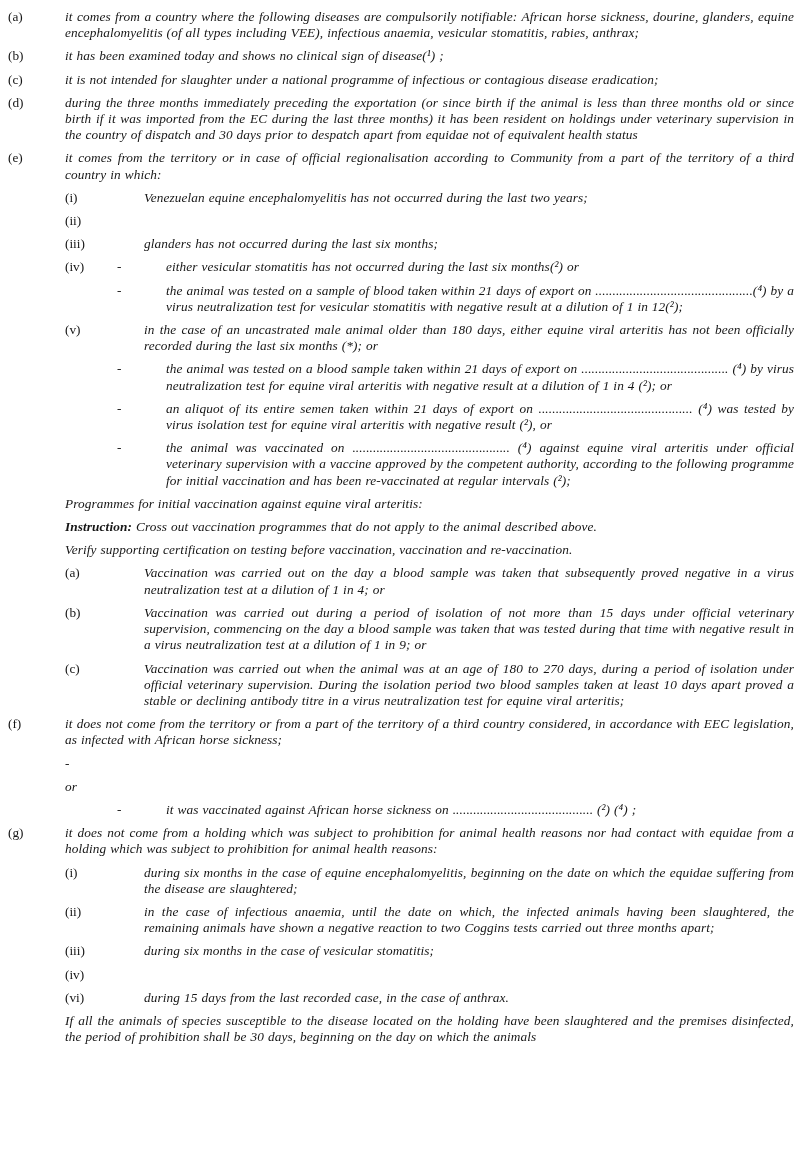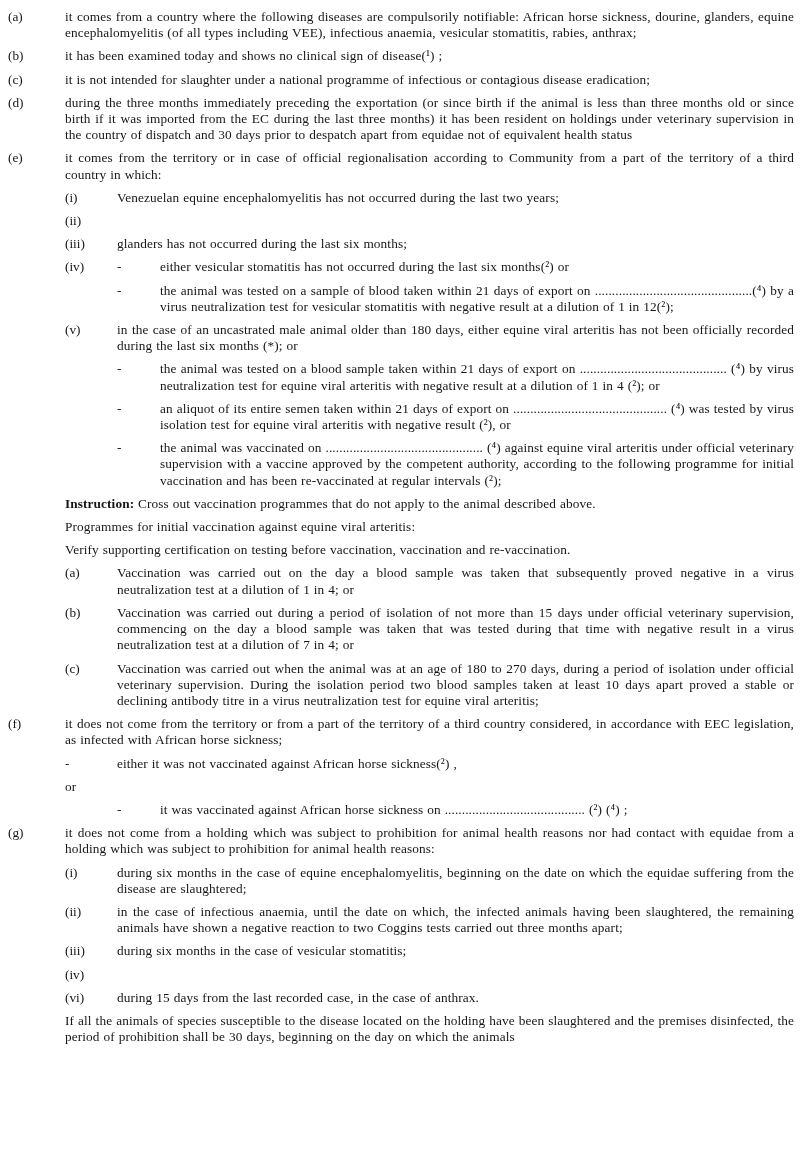--- a/index.html
+++ b/index.html
@@ -34,24 +34,25 @@
   }
   .lab.p1 { grid-column: 1; }
   .lab.p2 { grid-column: 2; }
   .lab.p3 { grid-column: 3; }
   .body {
     margin: 0;
     grid-row: 1;
     text-align: justify;
     letter-spacing: 0.1px;
     word-spacing: 0.5px;
+    font-style: italic;
   }
   .ind1 { grid-column: 2 / 5; }
-  .ind2 { grid-column: 3 / 5; }
-  .ind3 { grid-column: 4 / 5; }
+  .ind2 { grid-column: 3 / 5; margin-left: 27px; }
+  .ind3 { grid-column: 4 / 5; margin-left: 6px; }
   .lead-bold { font-weight: bold; }
 </style>
 </head>
 <body>
 
 <div class="page">
   <div>
       <div class="row">
         <span class="lab p1">(a)</span>
         <p class="body ind1">it comes from a country where the following diseases are compulsorily notifiable: African horse sickness, dourine, glanders, equine encephalomyelitis (of all types including VEE), infectious anaemia, vesicular stomatitis, rabies, anthrax;</p>
@@ -102,47 +103,46 @@
       </div>
       <div class="row">
         <span class="lab p3">-</span>
         <p class="body ind3">an aliquot of its entire semen taken within 21 days of export on ............................................. (⁴) was tested by virus isolation test for equine viral arteritis with negative result (²), or</p>
       </div>
       <div class="row">
         <span class="lab p3">-</span>
         <p class="body ind3">the animal was vaccinated on .............................................. (⁴) against equine viral arteritis under official veterinary supervision with a vaccine approved by the competent authority, according to the following programme for initial vaccination and has been re-vaccinated at regular intervals (²);</p>
       </div>
       <div class="row">
-        <p class="body ind1"><span class="lead-bold">Instruction:</span><span> Cross out vaccination programmes that do not apply to the animal described above.</span></p>
+        <p class="body ind1">Programmes for initial vaccination against equine viral arteritis:</p>
       </div>
       <div class="row">
-        <p class="body ind1">Programmes for initial vaccination against equine viral arteritis:</p>
+        <p class="body ind1"><span class="lead-bold">Instruction:</span><span> Cross out vaccination programmes that do not apply to the animal described above.</span></p>
       </div>
       <div class="row">
         <p class="body ind1">Verify supporting certification on testing before vaccination, vaccination and re-vaccination.</p>
       </div>
       <div class="row">
         <span class="lab p2">(a)</span>
         <p class="body ind2">Vaccination was carried out on the day a blood sample was taken that subsequently proved negative in a virus neutralization test at a dilution of 1 in 4; or</p>
       </div>
       <div class="row">
         <span class="lab p2">(b)</span>
-        <p class="body ind2">Vaccination was carried out during a period of isolation of not more than 15 days under official veterinary supervision, commencing on the day a blood sample was taken that was tested during that time with negative result in a virus neutralization test at a dilution of 7 in 4; or</p>
+        <p class="body ind2">Vaccination was carried out during a period of isolation of not more than 15 days under official veterinary supervision, commencing on the day a blood sample was taken that was tested during that time with negative result in a virus neutralization test at a dilution of 1 in 9; or</p>
       </div>
       <div class="row">
         <span class="lab p2">(c)</span>
         <p class="body ind2">Vaccination was carried out when the animal was at an age of 180 to 270 days, during a period of isolation under official veterinary supervision. During the isolation period two blood samples taken at least 10 days apart proved a stable or declining antibody titre in a virus neutralization test for equine viral arteritis;</p>
       </div>
       <div class="row">
         <span class="lab p1">(f)</span>
         <p class="body ind1">it does not come from the territory or from a part of the territory of a third country considered, in accordance with EEC legislation, as infected with African horse sickness;</p>
       </div>
       <div class="row">
         <span class="lab p2">-</span>
-        <p class="body ind2">either it was not vaccinated against African horse sickness(²) ,</p>
       </div>
       <div class="row">
         <p class="body ind1">or</p>
       </div>
       <div class="row">
         <span class="lab p3">-</span>
         <p class="body ind3">it was vaccinated against African horse sickness on ......................................... (²) (⁴) ;</p>
       </div>
       <div class="row">
         <span class="lab p1">(g)</span>

